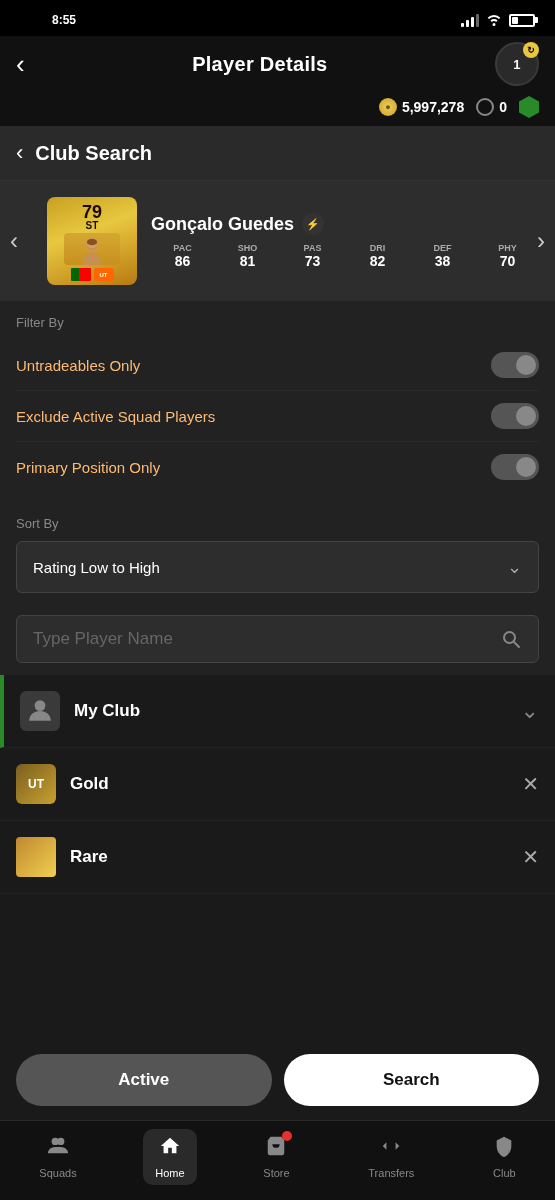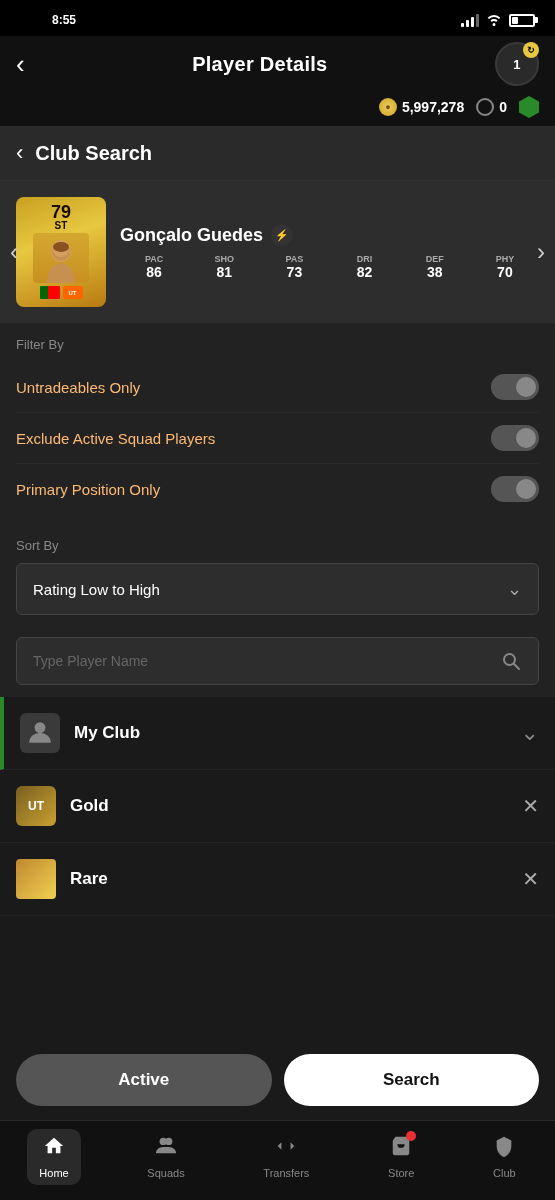--- a/index.html
+++ b/index.html
@@ -210,29 +210,30 @@
       color: #ccc;
       cursor: pointer;
       z-index: 2;
       padding: 8px;
     }
     .nav-arrow-left { left: 2px; }
     .nav-arrow-right { right: 2px; }
 
     .player-card {
       width: 90px;
-      height: 110px;
+      height: 88px;
       background: linear-gradient(160deg, #c8a020 0%, #e8c840 40%, #b87a10 100%);
       border-radius: 8px;
       display: flex;
       flex-direction: column;
       align-items: center;
       padding: 6px 4px 4px;
       position: relative;
       flex-shrink: 0;
+      margin-left: 31px;
     }
     .card-rating {
       font-size: 18px;
       font-weight: 900;
       color: #1a0a00;
       line-height: 1;
     }
     .card-position {
       font-size: 10px;
       font-weight: 700;
@@ -397,21 +398,21 @@
     .search-input-wrap {
       background: #2d2d2d;
       border: 1px solid #444;
       border-radius: 6px;
       padding: 12px 16px;
       display: flex;
       justify-content: space-between;
       align-items: center;
     }
     .search-placeholder {
-      font-size: 14px;
+      font-size: 17px;
       color: #666;
     }
     .search-icon-circle {
       width: 22px;
       height: 22px;
       display: flex;
       align-items: center;
       justify-content: center;
     }
 
@@ -732,60 +733,60 @@
     <span class="category-action-x">✕</span>
   </div>
 </div>
 
 <div class="bottom-buttons">
   <button class="btn-reset">Active</button>
   <button class="btn-search">Search</button>
 </div>
 
 <div class="bottom-nav">
-  <div class="nav-item active">
-    <div class="nav-icon">
-      <svg width="22" height="22" viewBox="0 0 24 24" fill="white">
-        <path d="M10 20v-6h4v6h5v-8h3L12 3 2 12h3v8z"></path>
-      </svg>
-    </div>
-    <span class="nav-label">Home</span>
-  </div>
-
   <div class="nav-item">
     <div class="nav-icon">
       <svg width="22" height="22" viewBox="0 0 24 24" fill="#888">
         <circle cx="9" cy="7" r="4"></circle>
         <circle cx="15" cy="7" r="4"></circle>
         <path d="M1 20c0-4 3.5-7 8-7h6c4.5 0 8 3 8 7"></path>
       </svg>
     </div>
     <span class="nav-label">Squads</span>
   </div>
 
-  <div class="nav-item">
+  <div class="nav-item active">
     <div class="nav-icon">
-      <svg width="22" height="22" viewBox="0 0 24 24" fill="#888">
-        <path d="M7 16l-4-4 4-4M17 8l4 4-4 4M14 4l-4 16"></path>
-      </svg>
-    </div>
-    <span class="nav-label">Transfers</span>
+      <svg width="22" height="22" viewBox="0 0 24 24" fill="white">
+        <path d="M10 20v-6h4v6h5v-8h3L12 3 2 12h3v8z"></path>
+      </svg>
+    </div>
+    <span class="nav-label">Home</span>
   </div>
 
   <div class="nav-item nav-item-store">
     <div class="store-dot"></div>
     <div class="nav-icon">
       <svg width="22" height="22" viewBox="0 0 24 24" fill="#888">
         <path d="M6 2L3 6v14a2 2 0 002 2h14a2 2 0 002-2V6l-3-4zM3 6h18M16 10a4 4 0 01-8 0"></path>
       </svg>
     </div>
     <span class="nav-label">Store</span>
   </div>
 
   <div class="nav-item">
     <div class="nav-icon">
       <svg width="22" height="22" viewBox="0 0 24 24" fill="#888">
+        <path d="M7 16l-4-4 4-4M17 8l4 4-4 4M14 4l-4 16"></path>
+      </svg>
+    </div>
+    <span class="nav-label">Transfers</span>
+  </div>
+
+  <div class="nav-item">
+    <div class="nav-icon">
+      <svg width="22" height="22" viewBox="0 0 24 24" fill="#888">
         <path d="M12 2L4 6v6c0 5.5 3.5 10.7 8 12 4.5-1.3 8-6.5 8-12V6z"></path>
       </svg>
     </div>
     <span class="nav-label">Club</span>
   </div>
 </div>
 
 </body></html>

